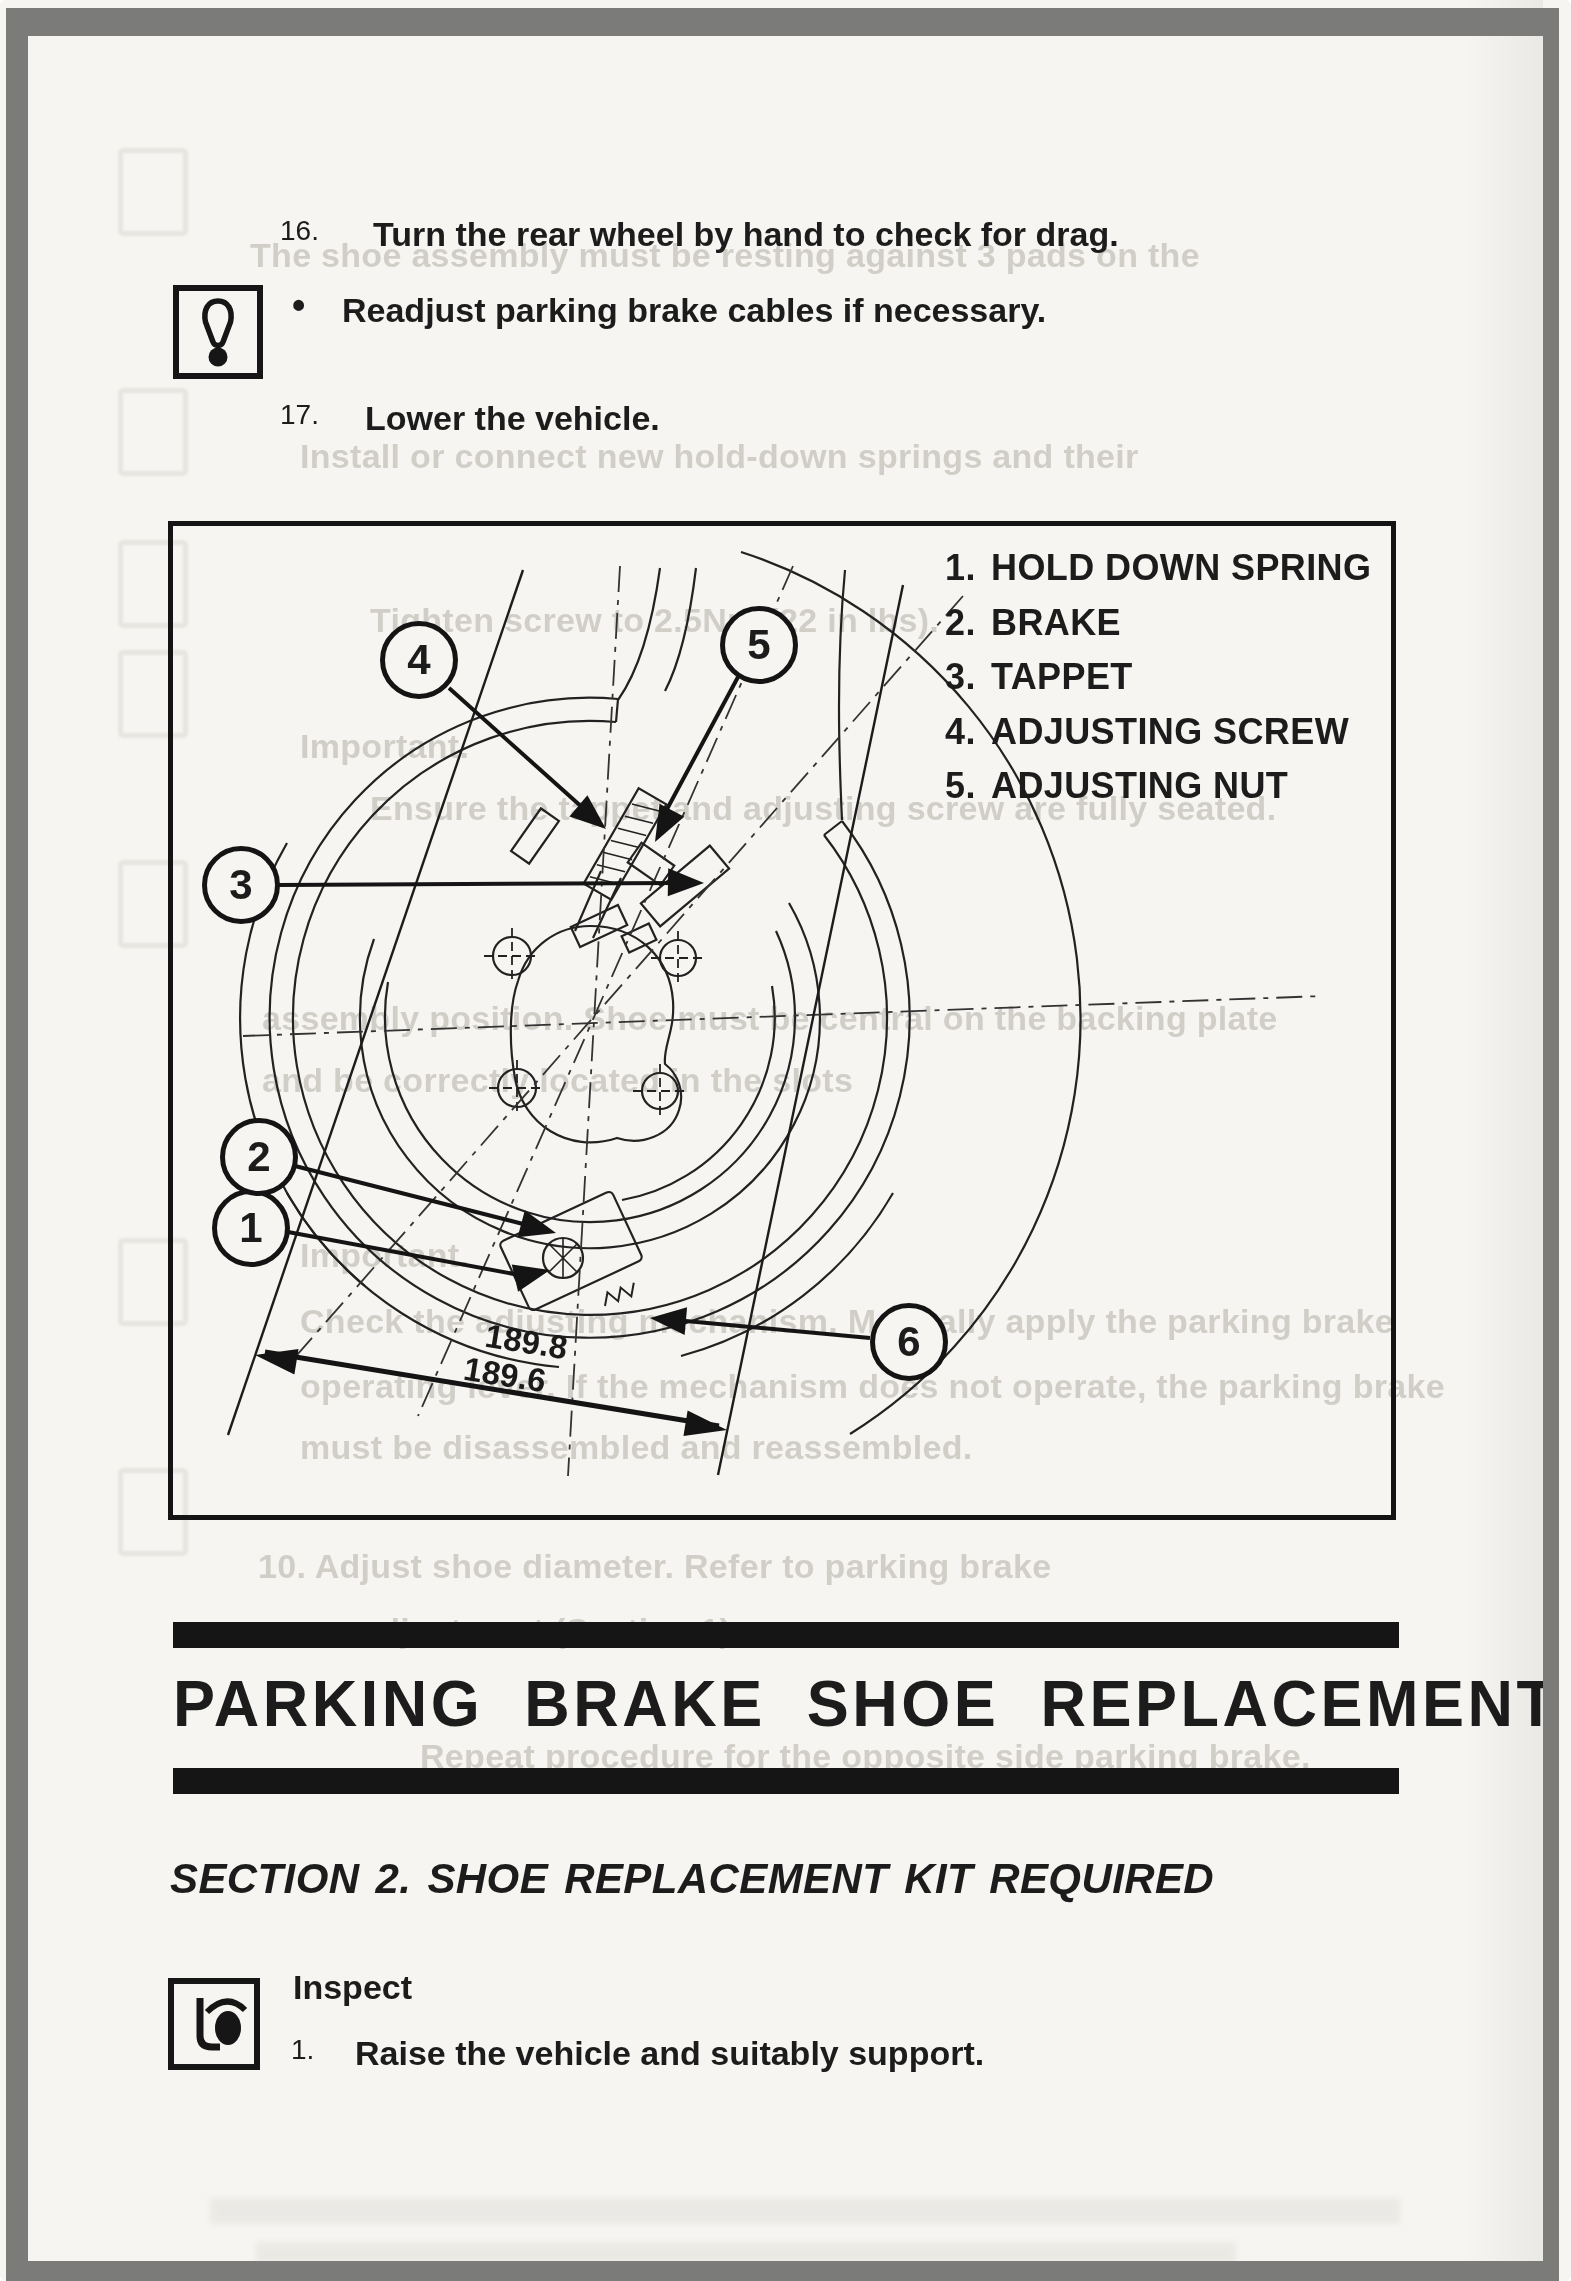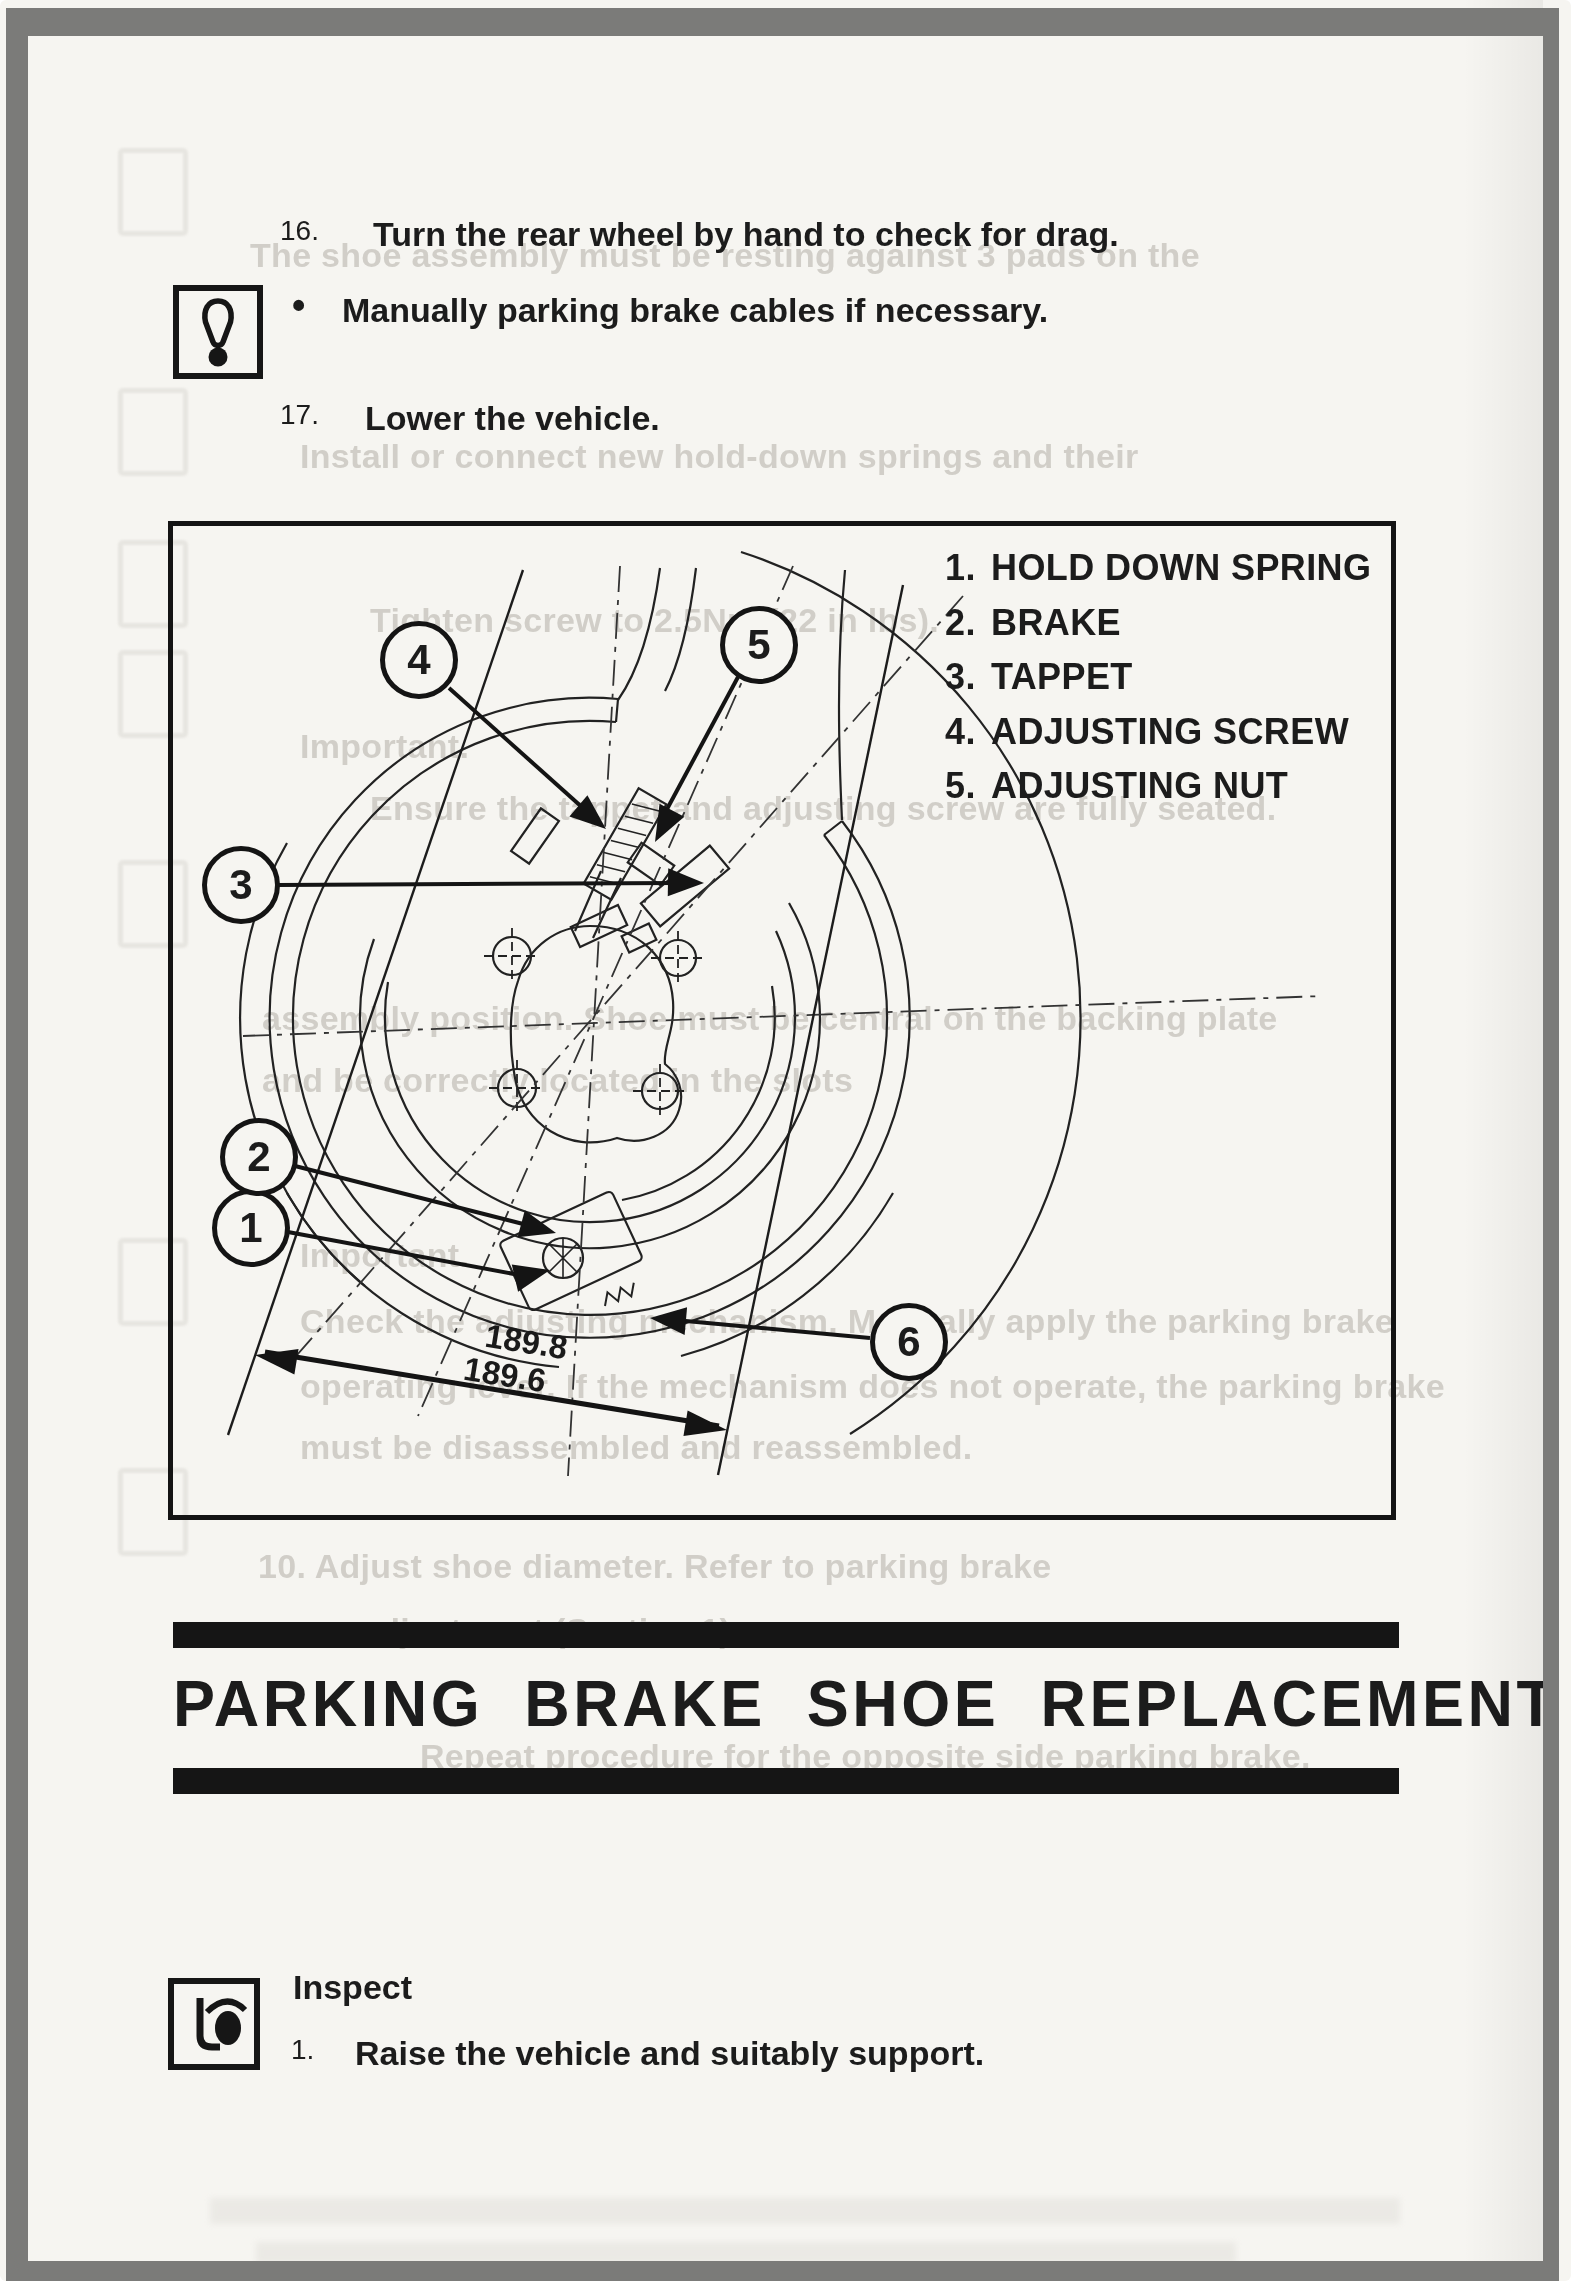--- a/index.html
+++ b/index.html
@@ -79,21 +79,21 @@
     </div>
 
     <div class="pict-box" style="left:173px;top:285px;width:78px;height:82px">
       <svg width="78" height="82" viewBox="0 0 78 82">
         <path d="M39 10 C29 10 24 19 26.5 31 L34 51 C35.5 55.5 42.5 55.5 44 51 L51.5 31 C54 19 49 10 39 10 Z" fill="none" stroke="#161616" stroke-width="5.5"></path>
         <circle cx="39" cy="66" r="9.5" fill="#161616"></circle>
       </svg>
     </div>
     <div>
       <span class="bullet-dot" style="left:292px;top:284px">•</span>
-      <span class="step-text" style="left:342px;top:291px">Manually parking brake cables if necessary.</span>
+      <span class="step-text" style="left:342px;top:291px">Readjust parking brake cables if necessary.</span>
     </div>
 
     <div>
       <span class="step-num" style="left:280px;top:399px">17.</span>
       <span class="step-text" style="left:365px;top:399px">Lower the vehicle.</span>
     </div>
 
     <div class="figure-box">
       <svg width="1218" height="989" viewBox="0 0 1218 989" style="position:absolute;left:0;top:0">
         <g fill="none" stroke="#222" stroke-width="2.2">
@@ -233,20 +233,21 @@
         <div class="legend-row"><span class="legend-num">4.</span><span>ADJUSTING SCREW</span></div>
         <div class="legend-row"><span class="legend-num">5.</span><span>ADJUSTING NUT</span></div>
       </div>
 
     </div>
 
     <div class="rule-bar" style="top:1622px"></div>
     <h1 class="big-title" style="margin:0">PARKING BRAKE SHOE REPLACEMENT</h1>
     <div class="rule-bar" style="top:1768px"></div>
 
+    <h2 class="section-head" style="margin:0">SECTION 2. SHOE REPLACEMENT KIT REQUIRED</h2>
 
     <div class="pict-box" style="left:168px;top:1978px;width:80px;height:80px">
       <svg width="80" height="80" viewBox="0 0 80 80">
         <path d="M26 14 V52 Q26 63 38 63 H46" fill="none" stroke="#161616" stroke-width="7"></path>
         <path d="M33 28 Q53 8 71 26" fill="none" stroke="#161616" stroke-width="6"></path>
         <ellipse cx="54" cy="44" rx="13" ry="17" fill="#161616"></ellipse>
       </svg>
     </div>
     <div>
       <span class="step-text" style="left:293px;top:1968px">Inspect</span>

